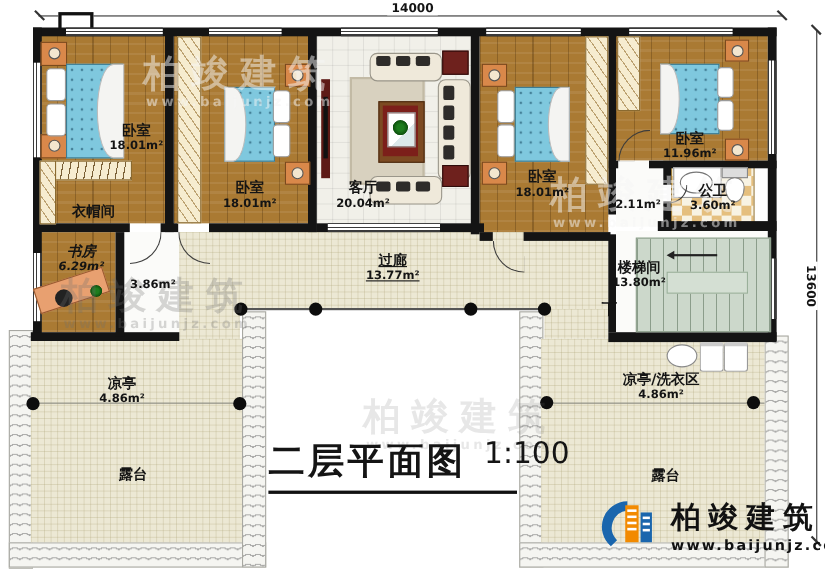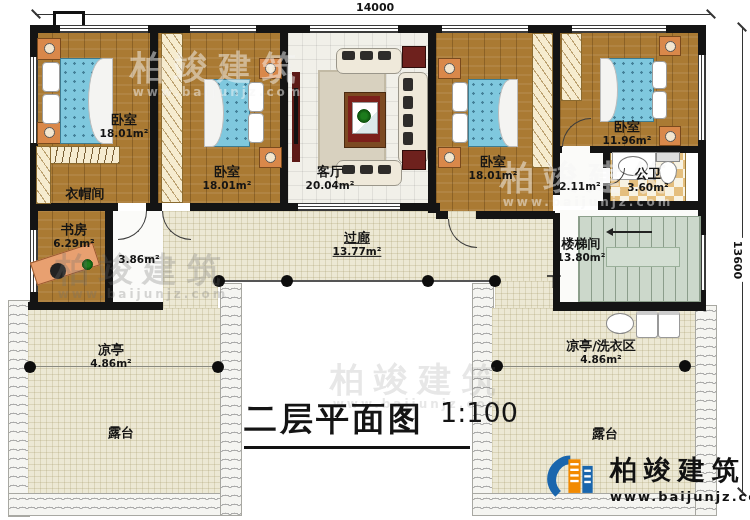--- a/index.html
+++ b/index.html
@@ -260,21 +260,21 @@
     <div class="u">www.baijunjz.com</div>
   </div>
 
   <div class="rl" style="left:124px;top:126px;">
     <div class="nm">卧室</div>
     <div class="ar">18.01m²</div>
   </div>
   <div class="rl" style="left:85px;top:194px;">
     <div class="nm">衣帽间</div>
   </div>
-  <div class="rl" style="left:74px;top:236px;">
+  <div class="rl" style="left:74px;top:236px;font-style:italic;">
     <div class="nm">书房</div>
     <div class="ar">6.29m²</div>
   </div>
   <div class="rl" style="left:139px;top:260px;">
     <div class="ar">3.86m²</div>
   </div>
   <div class="rl" style="left:227px;top:178px;">
     <div class="nm">卧室</div>
     <div class="ar">18.01m²</div>
   </div>

